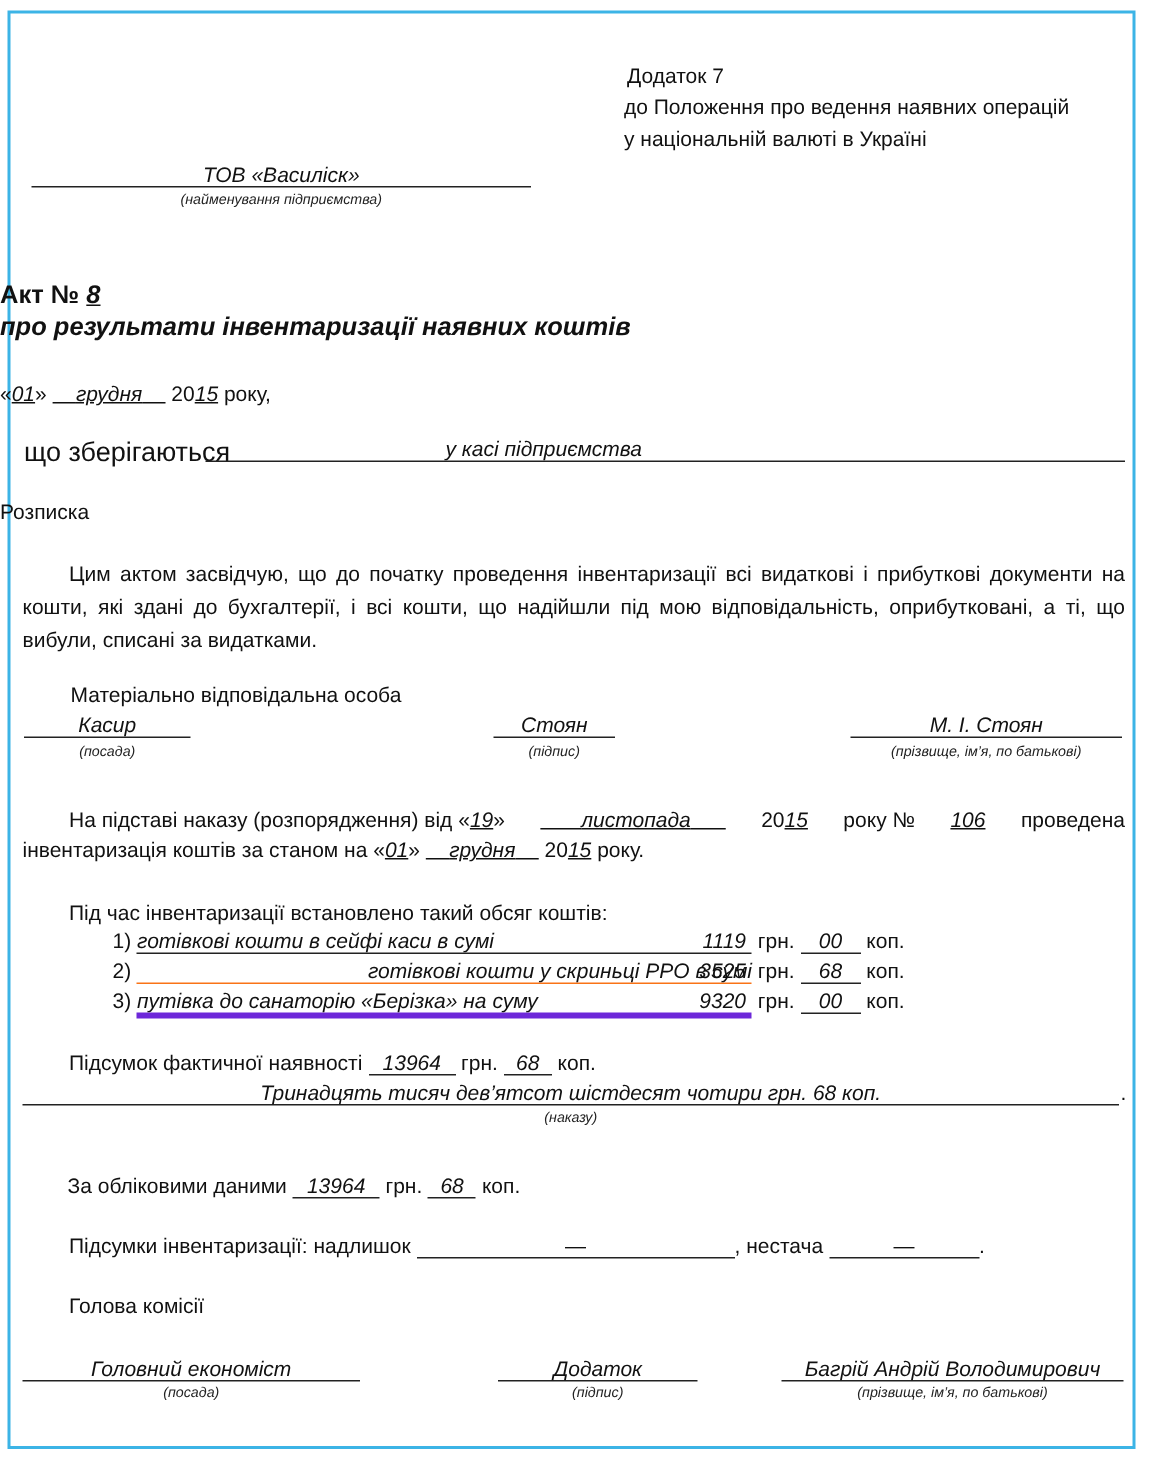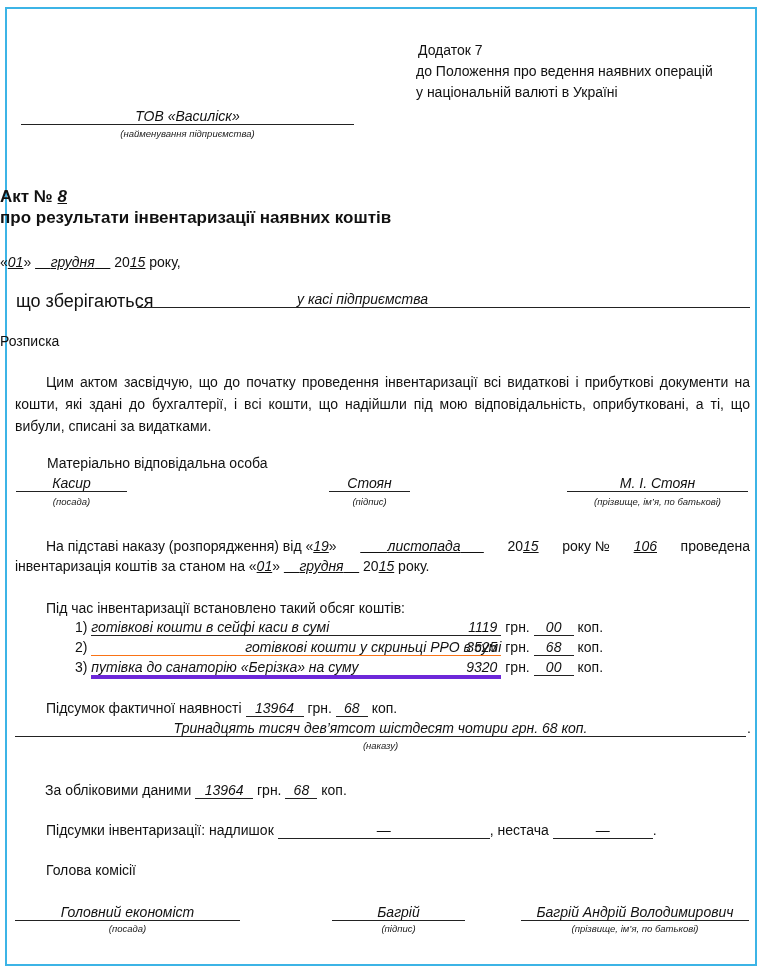--- a/index.html
+++ b/index.html
@@ -26,21 +26,21 @@
 <div class="abs" style="left:416px; top:63px; font-size:14px;">до Положення про ведення наявних операцій</div>
 <div class="abs" style="left:416px; top:84px; font-size:14px;">у національній валюті в Україні</div>
 
 <div class="field" style="left:21px; top:108px; width:333px; font-size:14px;">ТОВ «Василіск»</div>
 <div class="abs cap" style="left:21px; top:128px; width:333px;">(найменування підприємства)</div>
 
 <div class="abs center title1" style="left:0; top:187px; width:766px;">
   <span>Акт №</span>
   <span class="it ul">8</span>
 </div>
-<div class="abs center title2" style="left:0; top:208px; width:766px;">про результати інвентаризації наявних коштів</div>
+<div class="abs center title2" style="left:0; top:208px; width:766px;font-style:italic;">про результати інвентаризації наявних коштів</div>
 
 <div class="abs center" style="left:0; top:254px; width:766px; font-size:14px;">
   <span>«</span><span class="it ul">01</span><span>»</span>
   <span class="it ul">&nbsp;&nbsp;&nbsp;&nbsp;<span>грудня</span>&nbsp;&nbsp;&nbsp;&nbsp;</span>
   <span>20</span><span class="it ul">15</span>
   <span>року,</span>
 </div>
 
 <div class="abs" style="left:16px; top:291px; font-size:18px;">що зберігаються</div>
 <div class="field" style="left:137px; top:291px; width:613px; font-size:14px; text-align:left; padding-left:160px; box-sizing:border-box;">у касі підприємства</div>
@@ -125,16 +125,16 @@
 
 <div class="abs" style="left:46px; top:822px; font-size:14px;">
   <span>Підсумки інвентаризації: надлишок</span>
   <span class="field" style="position:relative; display:inline-block; width:212px; font-style:normal;">—</span><span>, нестача</span>
   <span class="field" style="position:relative; display:inline-block; width:100px; font-style:normal;">—</span><span>.</span>
 </div>
 
 <div class="abs" style="left:46px; top:862px; font-size:14px;">Голова комісії</div>
 <div class="field" style="left:15px; top:904px; width:225px; font-size:14px;">Головний економіст</div>
 <div class="abs cap" style="left:15px; top:923px; width:225px;">(посада)</div>
-<div class="field" style="left:332px; top:904px; width:133px; font-size:14px;">Багрій</div>
+<div class="field" style="left:332px; top:904px; width:133px; font-size:14px;">Додаток</div>
 <div class="abs cap" style="left:332px; top:923px; width:133px;">(підпис)</div>
 <div class="field" style="left:521px; top:904px; width:228px; font-size:14px;">Багрій Андрій Володимирович</div>
 <div class="abs cap" style="left:521px; top:923px; width:228px;">(прізвище, ім’я, по батькові)</div>
 
 </body></html>

